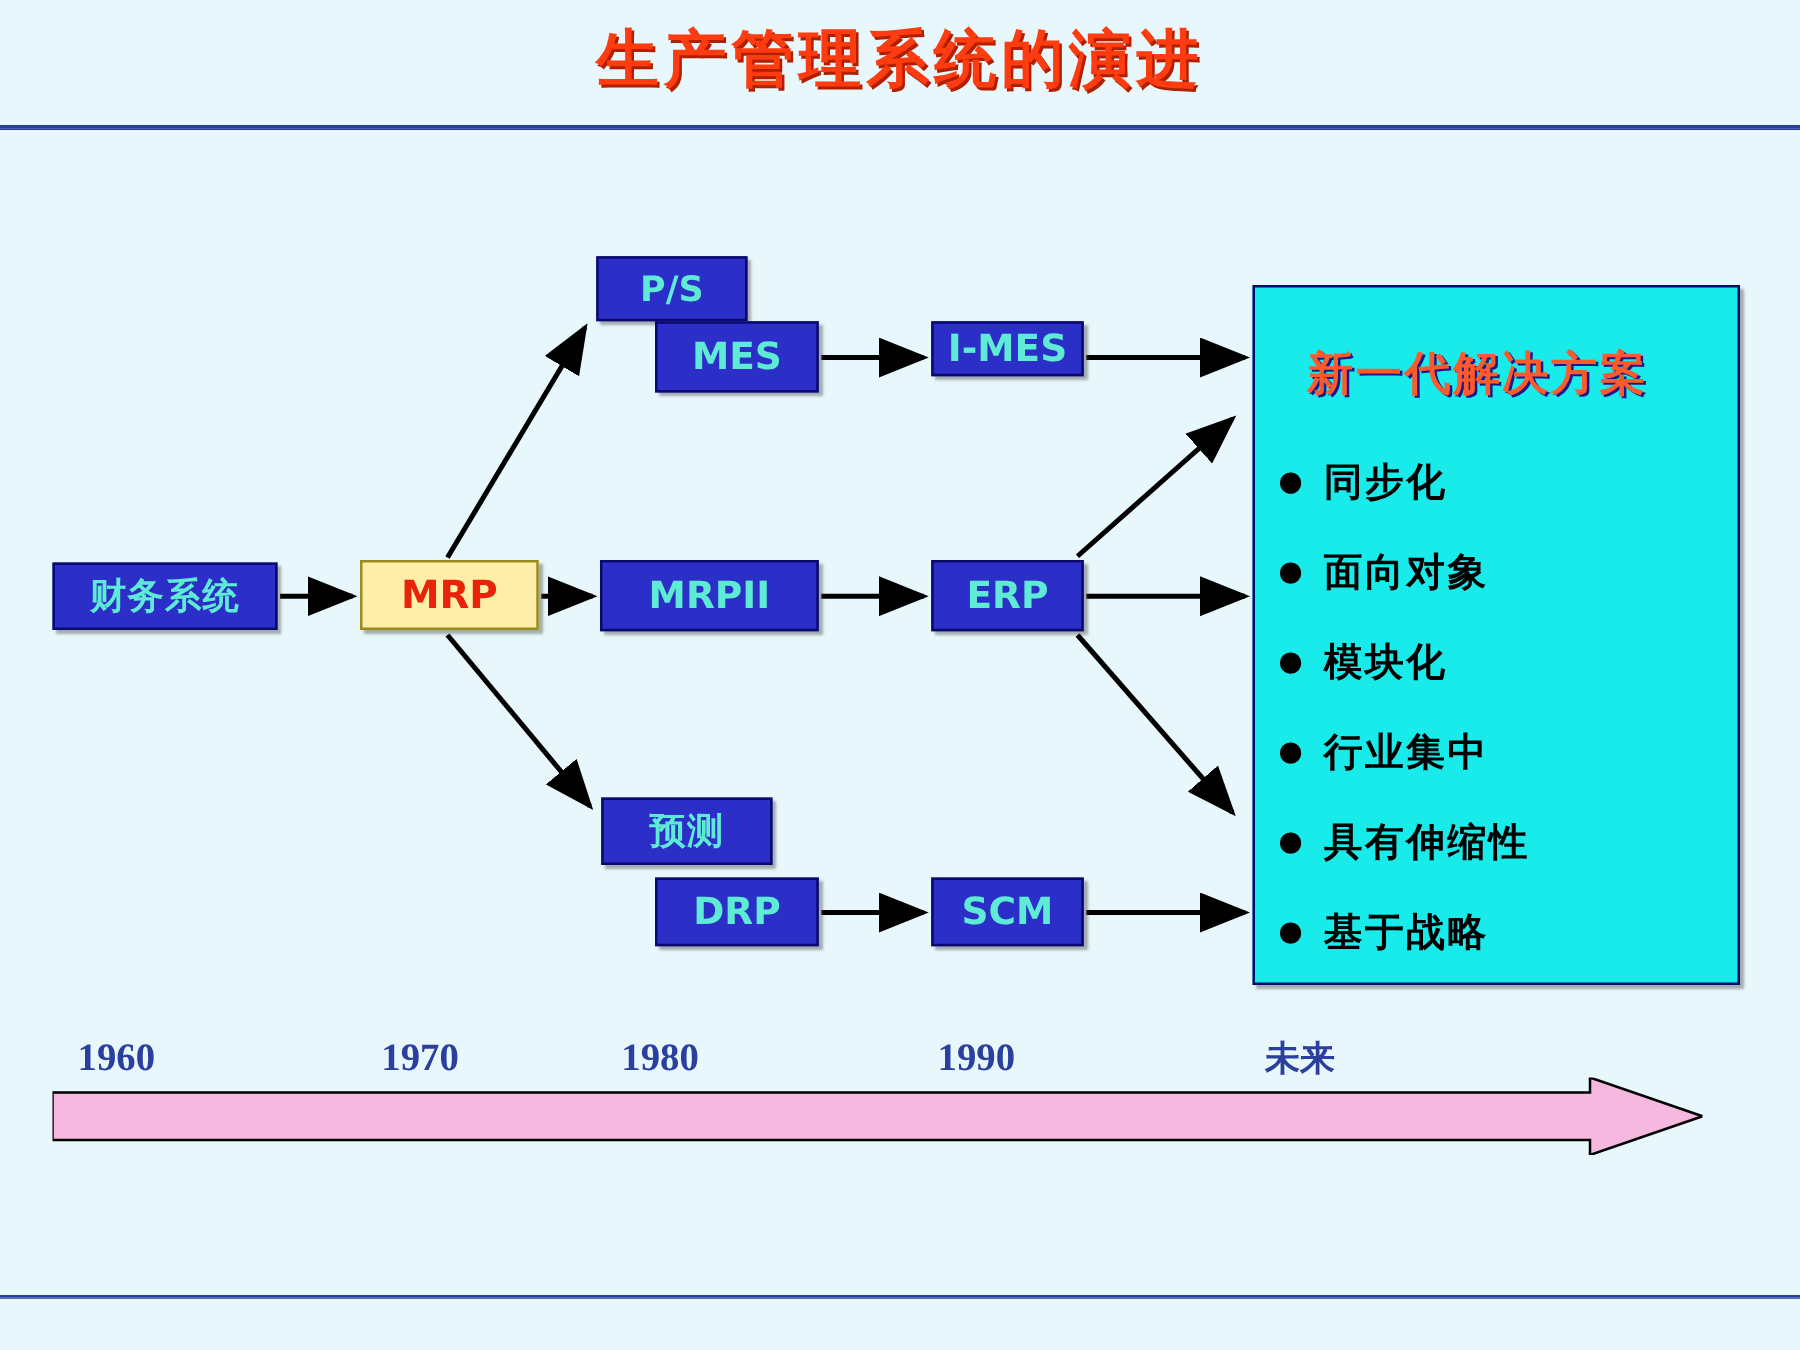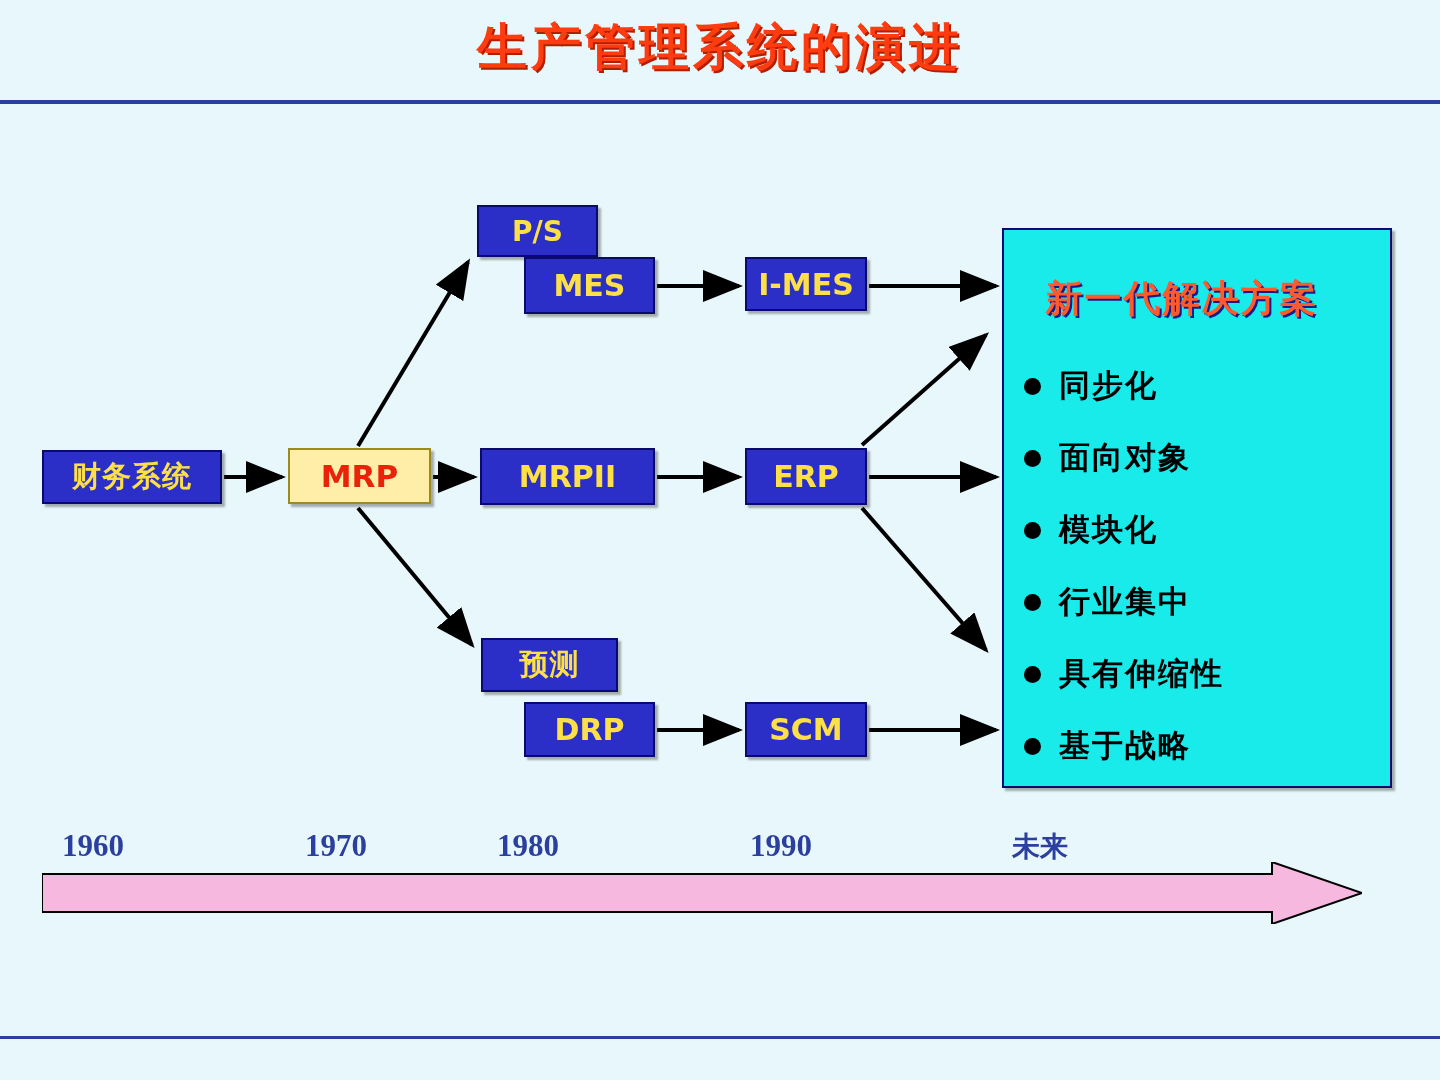--- a/index.html
+++ b/index.html
@@ -64,21 +64,21 @@
   }
 
   
   .node {
     position: absolute;
     box-sizing: border-box;
     display: flex;
     align-items: center;
     justify-content: center;
     font-weight: bold;
-    color: #fde047;
+    color: #5eead4;
     background: #2b2fc8;
     border: 2px solid #0a0a6e;
     font-size: 30px;
     font-family: "DejaVu Sans", "Liberation Sans", sans-serif;
     box-shadow: 3px 3px 2px rgba(80,80,80,0.45);
   }
   .node.cn { font-size: 29px; letter-spacing: 1px; }
   .node.mrp {
     background: #ffeea8;
     color: #e8230a;
@@ -214,21 +214,21 @@
   </div>
 
   <div class="node small" style="left:477px; top:205px; width:121px; height:52px;">
     <span>P/S</span>
   </div>
 
   <div class="node" style="left:524px; top:257px; width:131px; height:57px;">
     <span>MES</span>
   </div>
 
-  <div class="node" style="left:745px; top:257px; width:122px; height:54px;">
+  <div class="node" style="left:745px; top:257px; width:122px; height:44px;">
     <span>I-MES</span>
   </div>
 
   <div class="node" style="left:745px; top:448px; width:122px; height:57px;">
     <span>ERP</span>
   </div>
 
   <div class="node" style="left:480px; top:448px; width:175px; height:57px;">
     <span>MRPII</span>
   </div>

